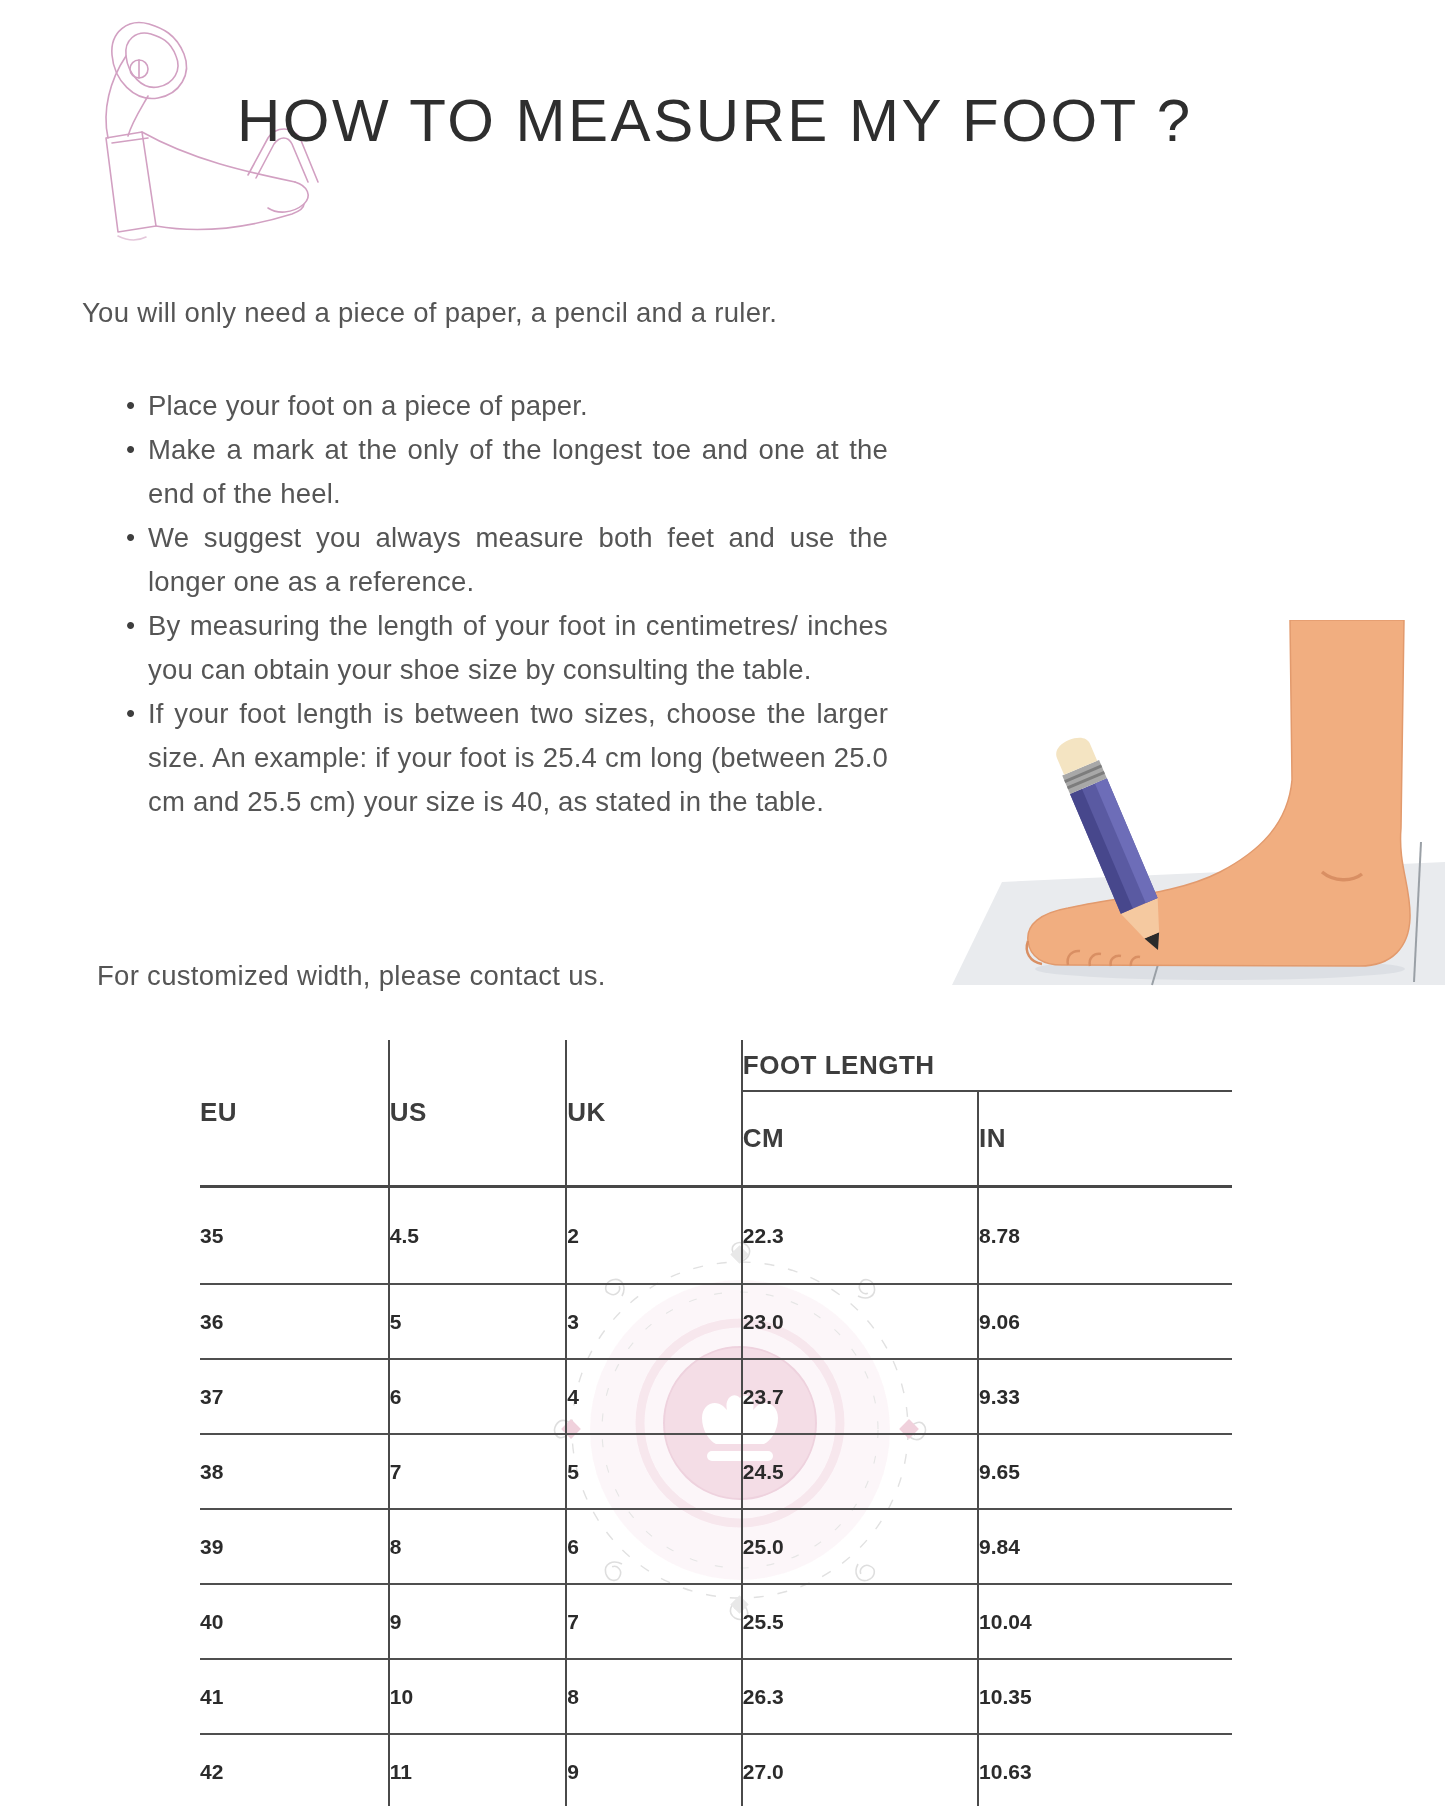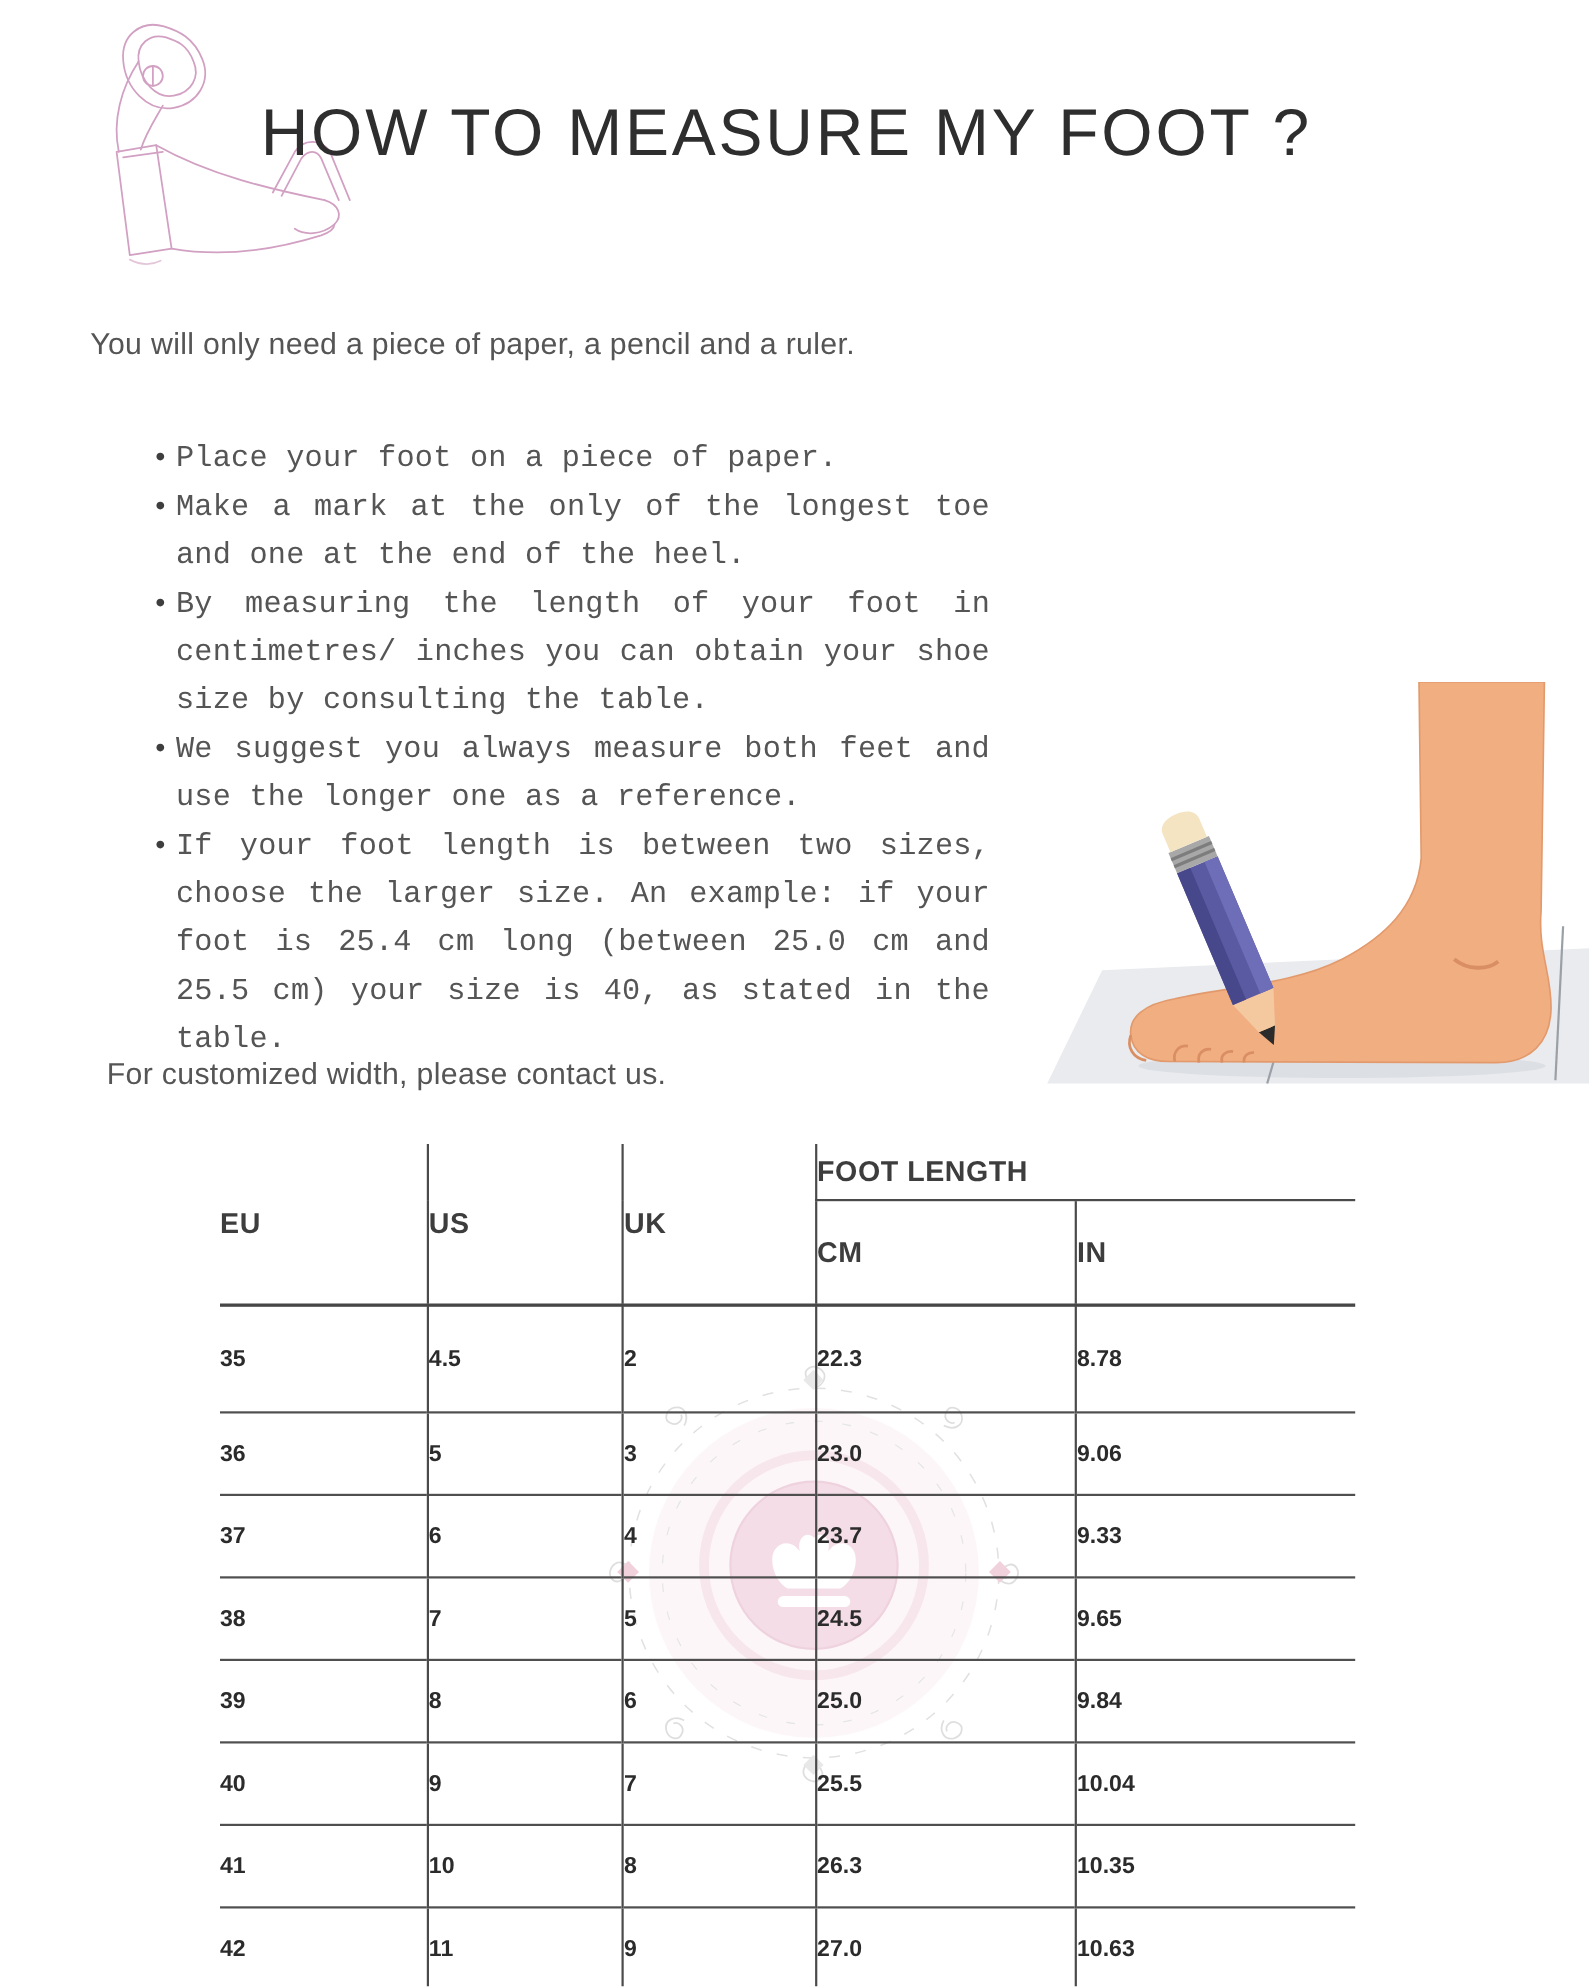--- a/index.html
+++ b/index.html
@@ -14,21 +14,21 @@
     color:#2e2e2e; white-space:nowrap;
   }
   .sandal-sketch { position:absolute; left:52px; top:10px; }
   
   .intro {
     position:absolute; left:82px; top:297px;
     font-size:27.5px; font-weight:300; color:#555; letter-spacing:.3px;
   }
   .bullets {
     position:absolute; left:124px; top:384px; width:764px;
-    margin:12px; padding:0; list-style:none;font-family:Liberation Mono, monospace;
+    margin:0; padding:0; list-style:none;
   }
   .bullets li {
     position:relative; padding-left:24px;
     font-size:27.5px; line-height:44px; font-weight:300;
     color:#555; text-align:justify; letter-spacing:.2px;
   }
   .bullets li::before {
     content:"\2022"; position:absolute; left:2px; top:-1px;
     color:#3e3e3e; font-size:26px;
   }
@@ -80,22 +80,22 @@
     </g>
   </svg>
 
   <div class="title">HOW TO MEASURE MY FOOT ?</div>
 
   <div class="intro">You will only need a piece of paper, a pencil and a ruler.</div>
 
   <ul class="bullets">
     <li>Place your foot on a piece of paper.</li>
     <li>Make a mark at the only of the longest toe and one at the end of the heel.</li>
+    <li>We suggest you always measure both feet and use the longer one as a reference.</li>
     <li>By measuring the length of your foot in centimetres/ inches you can obtain your shoe size by consulting the table.</li>
-    <li>We suggest you always measure both feet and use the longer one as a reference.</li>
     <li>If your foot length is between two sizes, choose the larger size. An example: if your foot is 25.4 cm long (between 25.0 cm and 25.5 cm) your size is 40, as stated in the table.</li>
   </ul>
 
   <div class="note">For customized width, please contact us.</div>
 
   <svg class="measure-illustration" width="555" height="390" viewBox="0 0 555 390">
     <polygon points="112,262 555,242 555,365 62,365" fill="#e9ebee"></polygon>
     <ellipse cx="330" cy="349" rx="185" ry="11" fill="#dcdfe4"></ellipse>
     <path d="M531 222 L524 362" stroke="#9aa0a6" stroke-width="2" fill="none"></path>
     <path d="M286 283 L262 365" stroke="#9aa0a6" stroke-width="2" fill="none"></path>

